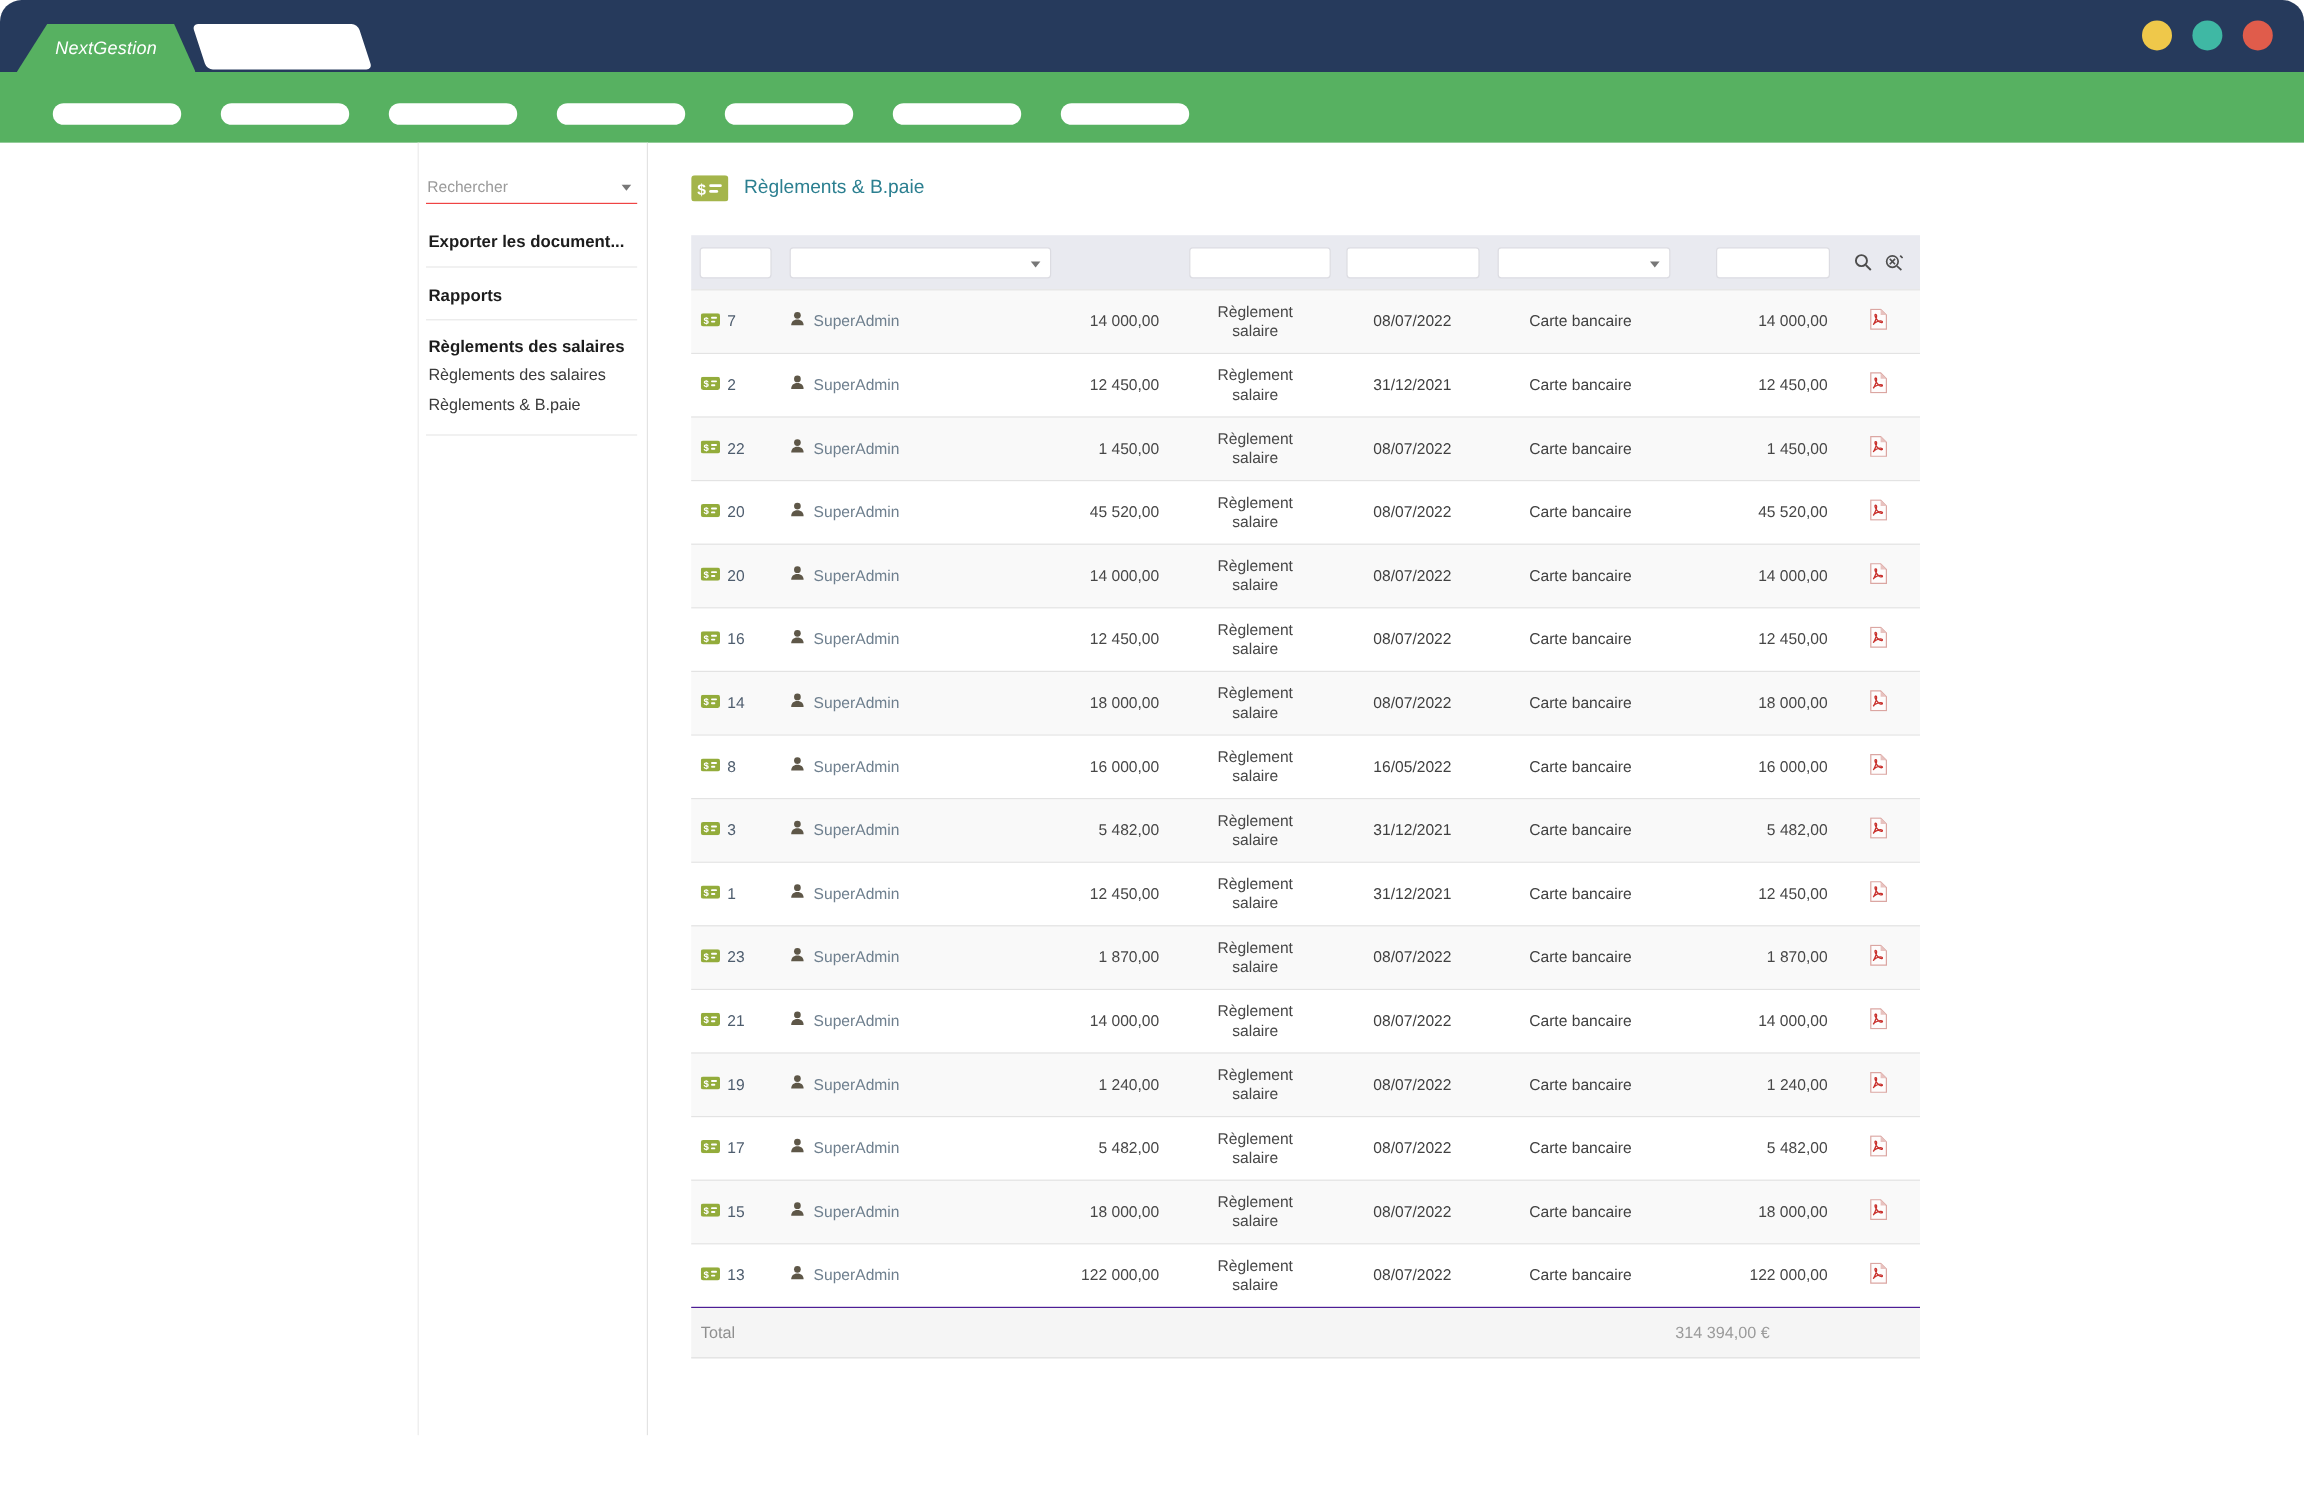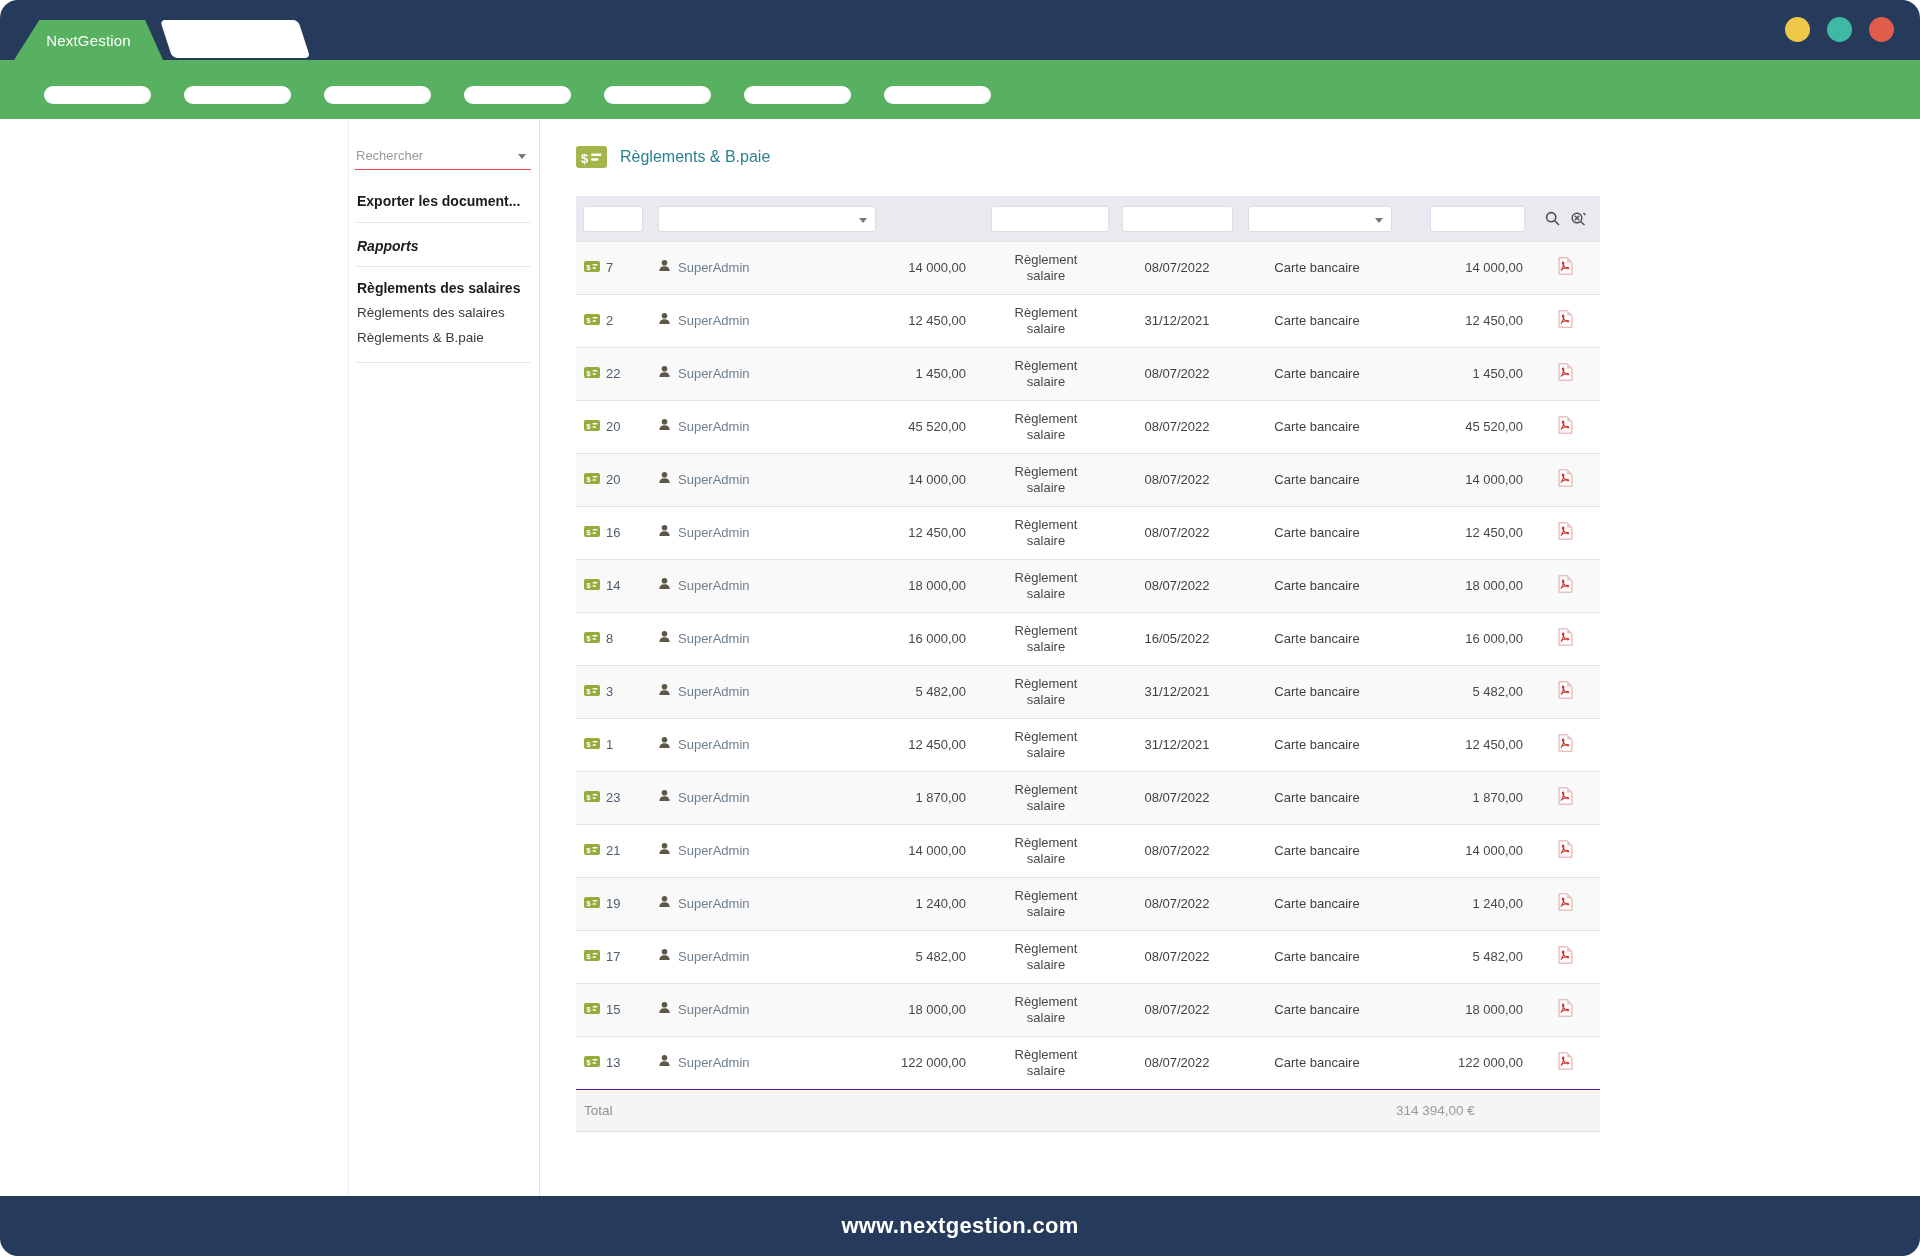--- a/index.html
+++ b/index.html
@@ -4,21 +4,21 @@
 <style>
   * { box-sizing: border-box; margin: 0; padding: 0; }
   html,body { width:1920px; height:1256px; background:#fff; font-family:"Liberation Sans", sans-serif; }
   .window { position:relative; width:1920px; height:1256px; background:#fff; }
 
   
   .topbar { position:relative; height:60px; background:#263a5c; border-radius:18px 18px 0 0; }
   .brand-tab { position:absolute; left:14px; top:20px; width:149px; height:40px; background:#57b161;
     clip-path:polygon(17% 0, 88% 0, 100% 100%, 0 100%);
     display:flex; align-items:center; justify-content:center; }
-  .brand-tab span { color:#fff; font-size:15px; letter-spacing:.2px; }
+  .brand-tab span { color:#fff; font-size:15px; letter-spacing:.2px;font-style:italic; }
   .ghost-tab { position:absolute; left:160px; top:20px; width:138px; height:38px; background:#fff;
     border-radius:5px; transform:skewX(18deg); transform-origin:top left; }
   .win-dots { position:absolute; right:26px; top:17px; display:flex; gap:17px; }
   .dot { width:25px; height:25px; border-radius:50%; }
 
   
   .navbar { position:relative; height:59px; background:#57b161; }
   .pills { position:absolute; left:44px; top:26px; display:flex; gap:33px; }
   .pill { width:107px; height:18px; border-radius:9px; background:#fff; }
 
@@ -26,21 +26,21 @@
   .content { position:relative; height:1077px; background:#fff; }
 
   
   .sidebar { position:absolute; left:348px; top:0; width:192px; height:1077px; background:#fff;
     border-left:1px solid #ececec; border-right:1px solid #e3e3e3; padding:26px 8px 0 6px; }
   .search-select { position:relative; height:25px; border-bottom:1px solid #ef4444; padding-left:1px; cursor:pointer; }
   .search-select .ph { font-size:13px; color:#9a9a9a; line-height:22px; }
   .caret-down { position:absolute; right:5px; top:9px; width:0; height:0;
     border-left:4px solid transparent; border-right:4px solid transparent; border-top:5px solid #777; }
   .side-item { font-size:14px; font-weight:bold; color:#1c1c1c; padding:23px 2px 13px 2px; cursor:pointer; }
-  .side-item.mid { padding-top:15px; padding-bottom:12px;font-style:italic; }
+  .side-item.mid { padding-top:15px; padding-bottom:12px; }
   .side-item.grp { padding-top:13px; padding-bottom:0; }
   .side-sub { font-size:13.5px; color:#3a3a3a; padding:0 2px; margin-top:8px; line-height:17px; cursor:pointer; }
   .side-sep { border-bottom:1px solid #e8e8e8; }
   .side-sep.end { margin-top:16px; }
 
   
   .main { position:absolute; left:576px; top:0; width:1024px; }
   .page-title { margin-top:27px; display:flex; align-items:center; gap:13px; }
   .page-title h1 { font-size:16px; font-weight:normal; color:#2b7f90; }
 
@@ -646,16 +646,13 @@
 
         <div class="grid total-row">
           <div class="total-label">Total</div>
           <div class="total-value">314 394,00 €</div>
           <div></div>
         </div>
       </div>
     </div>
   </div>
 
-  <div class="footer">
-    <span>www.nextgestion.com</span>
-  </div>
 </div>
 
 </body></html>

